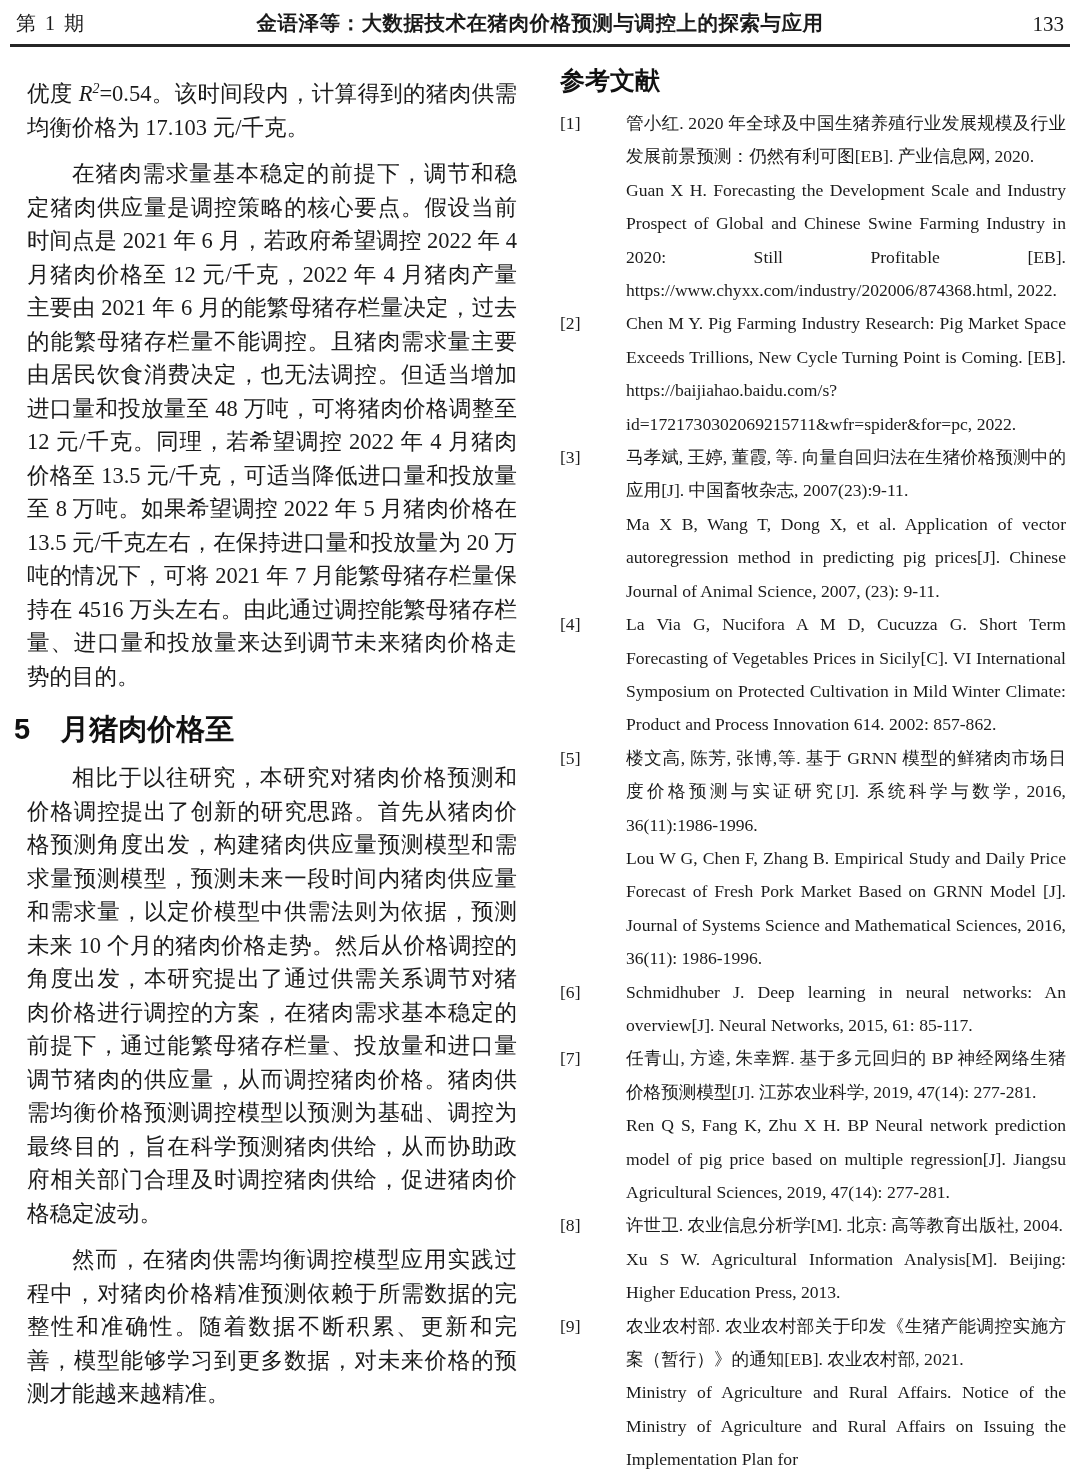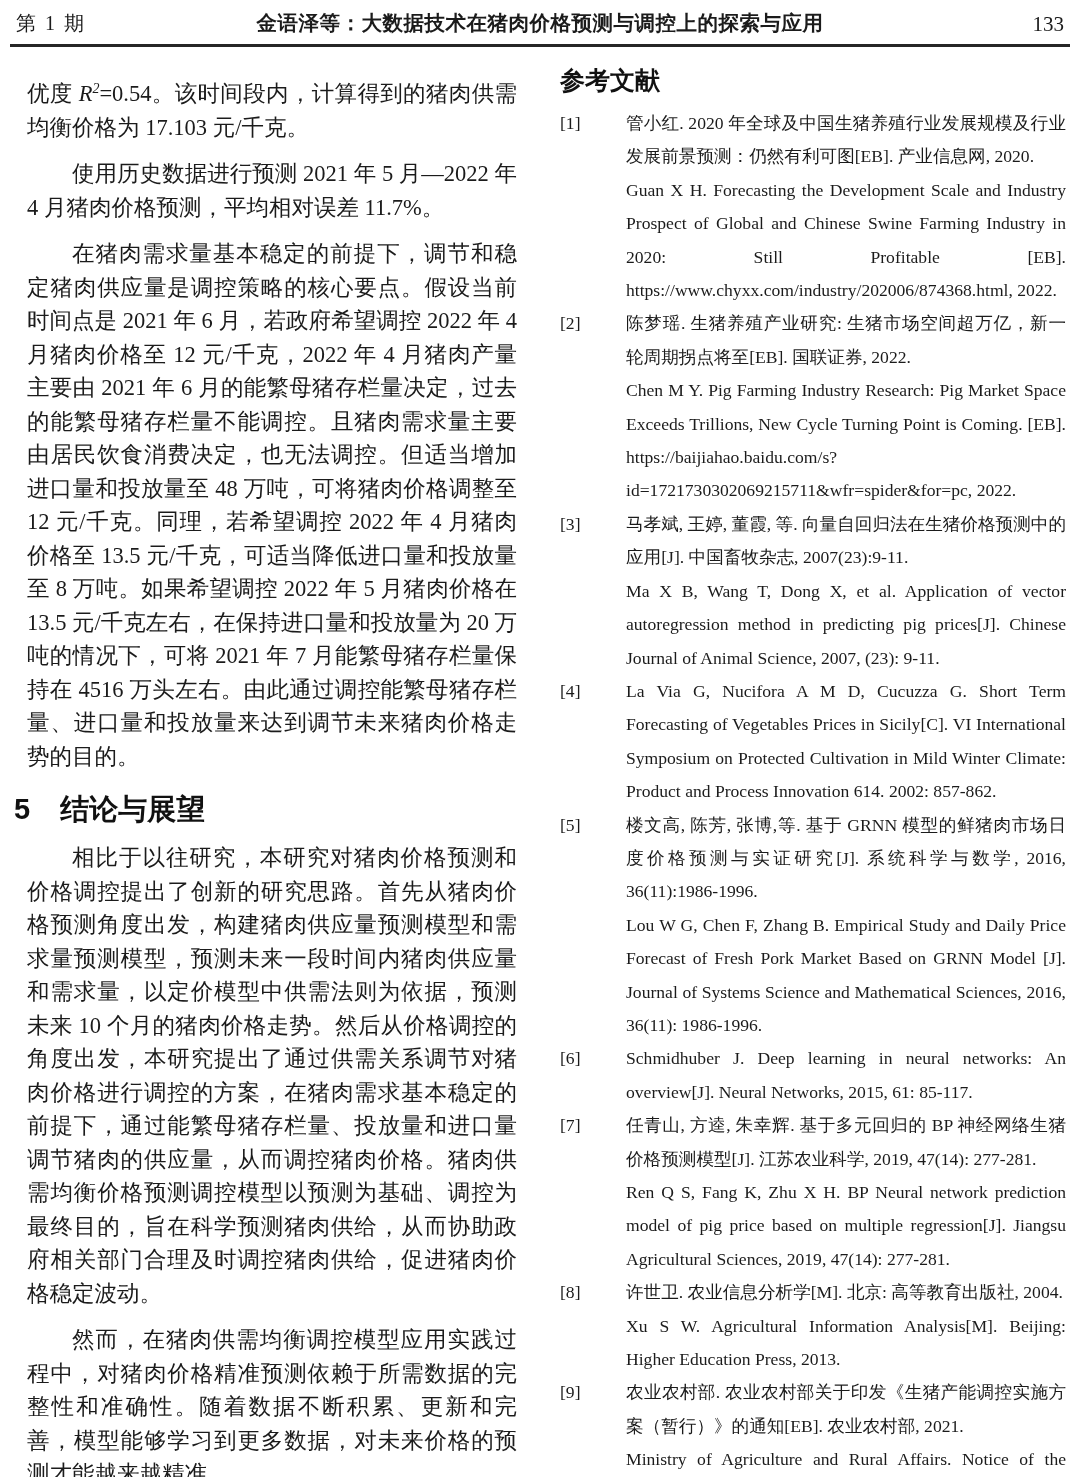--- a/index.html
+++ b/index.html
@@ -75,46 +75,44 @@
     <span class="hdr-left">第 1 期</span>
     <span class="hdr-center">金语泽等：大数据技术在猪肉价格预测与调控上的探索与应用</span>
     <span class="hdr-right">133</span>
   </header>
   <div class="header-rule"></div>
 
   <main class="columns">
 
     <section class="col col-left">
       <p class="body-p p-noindent"><span>优度 </span><span class="rvar"><span>R</span><sup>2</sup></span><span>=0.54。该时间段内，计算得到的猪肉供需均衡价格为 17.103 元/千克。</span></p>
-      <p class="body-p">使用历史数据进行预测 2021 年 5 月—2022 年 4 月猪肉价格预测，平均相对误差 11.7%。</p>
       <p class="body-p">在猪肉需求量基本稳定的前提下，调节和稳定猪肉供应量是调控策略的核心要点。假设当前时间点是 2021 年 6 月，若政府希望调控 2022 年 4 月猪肉价格至 12 元/千克，2022 年 4 月猪肉产量主要由 2021 年 6 月的能繁母猪存栏量决定，过去的能繁母猪存栏量不能调控。且猪肉需求量主要由居民饮食消费决定，也无法调控。但适当增加进口量和投放量至 48 万吨，可将猪肉价格调整至 12 元/千克。同理，若希望调控 2022 年 4 月猪肉价格至 13.5 元/千克，可适当降低进口量和投放量至 8 万吨。如果希望调控 2022 年 5 月猪肉价格在 13.5 元/千克左右，在保持进口量和投放量为 20 万吨的情况下，可将 2021 年 7 月能繁母猪存栏量保持在 4516 万头左右。由此通过调控能繁母猪存栏量、进口量和投放量来达到调节未来猪肉价格走势的目的。</p>
       <h2 class="section-heading">
         <span class="sec-num">5</span>
-        <span class="sec-title">结论与展望</span>
+        <span class="sec-title">月猪肉价格至</span>
       </h2>
       <p class="body-p">相比于以往研究，本研究对猪肉价格预测和价格调控提出了创新的研究思路。首先从猪肉价格预测角度出发，构建猪肉供应量预测模型和需求量预测模型，预测未来一段时间内猪肉供应量和需求量，以定价模型中供需法则为依据，预测未来 10 个月的猪肉价格走势。然后从价格调控的角度出发，本研究提出了通过供需关系调节对猪肉价格进行调控的方案，在猪肉需求基本稳定的前提下，通过能繁母猪存栏量、投放量和进口量调节猪肉的供应量，从而调控猪肉价格。猪肉供需均衡价格预测调控模型以预测为基础、调控为最终目的，旨在科学预测猪肉供给，从而协助政府相关部门合理及时调控猪肉供给，促进猪肉价格稳定波动。</p>
       <p class="body-p">然而，在猪肉供需均衡调控模型应用实践过程中，对猪肉价格精准预测依赖于所需数据的完整性和准确性。随着数据不断积累、更新和完善，模型能够学习到更多数据，对未来价格的预测才能越来越精准。</p>
     </section>
 
     <section class="col col-right">
       <h2 class="ref-heading">参考文献</h2>
       <ol class="ref-list">
 
         <li class="ref-item">
           <span class="ref-label">[1]</span>
           <div class="ref-body">
             <div class="ref-zh">管小红. 2020 年全球及中国生猪养殖行业发展规模及行业发展前景预测：仍然有利可图[EB]. 产业信息网, 2020.</div>
             <div class="ref-en">Guan X H. Forecasting the Development Scale and Industry Prospect of Global and Chinese Swine Farming Industry in 2020: Still Profitable [EB]. https://www.chyxx.com/industry/202006/874368.html, 2022.</div>
           </div>
         </li>
 
         <li class="ref-item">
           <span class="ref-label">[2]</span>
           <div class="ref-body">
-            <div class="ref-zh">陈梦瑶. 生猪养殖产业研究: 生猪市场空间超万亿，新一轮周期拐点将至[EB]. 国联证券, 2022.</div>
             <div class="ref-en">Chen M Y. Pig Farming Industry Research: Pig Market Space Exceeds Trillions, New Cycle Turning Point is Coming. [EB]. https://baijiahao.baidu.com/s?id=1721730302069215711&amp;wfr=spider&amp;for=pc, 2022.</div>
           </div>
         </li>
 
         <li class="ref-item">
           <span class="ref-label">[3]</span>
           <div class="ref-body">
             <div class="ref-zh">马孝斌, 王婷, 董霞, 等. 向量自回归法在生猪价格预测中的应用[J]. 中国畜牧杂志, 2007(23):9-11.</div>
             <div class="ref-en">Ma X B, Wang T, Dong X, et al. Application of vector autoregression method in predicting pig prices[J]. Chinese Journal of Animal Science, 2007, (23): 9-11.</div>
           </div>

